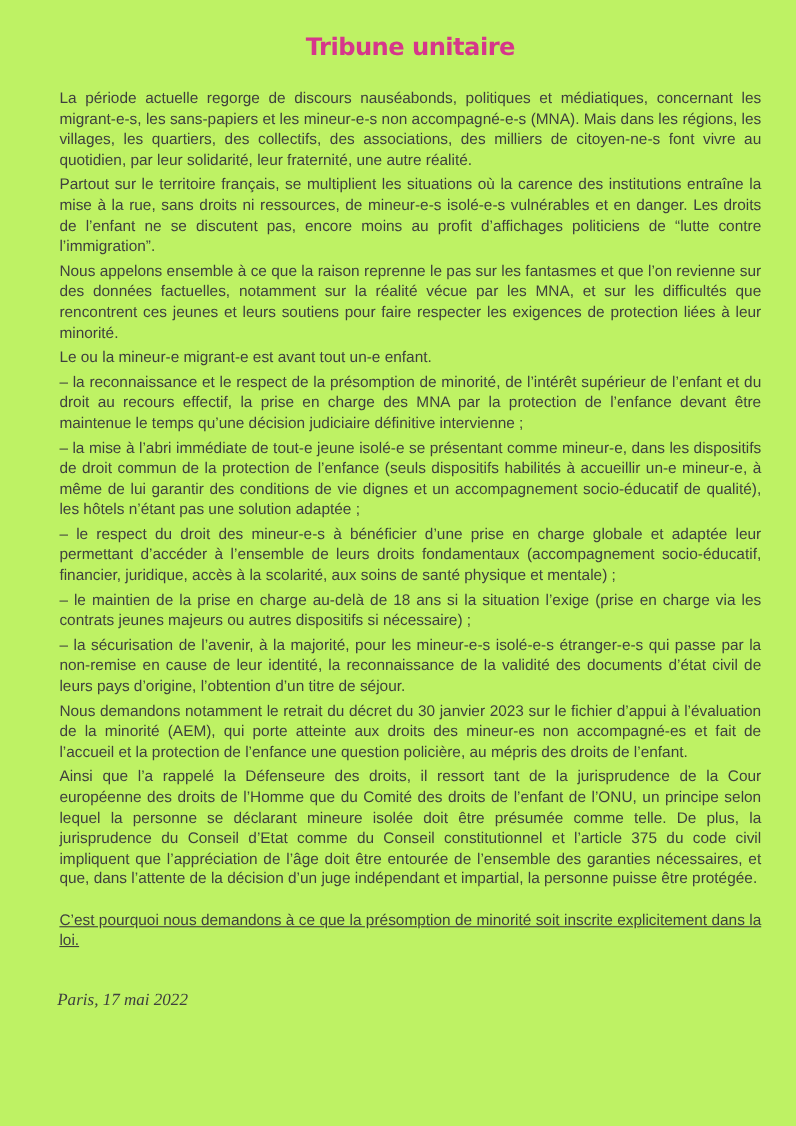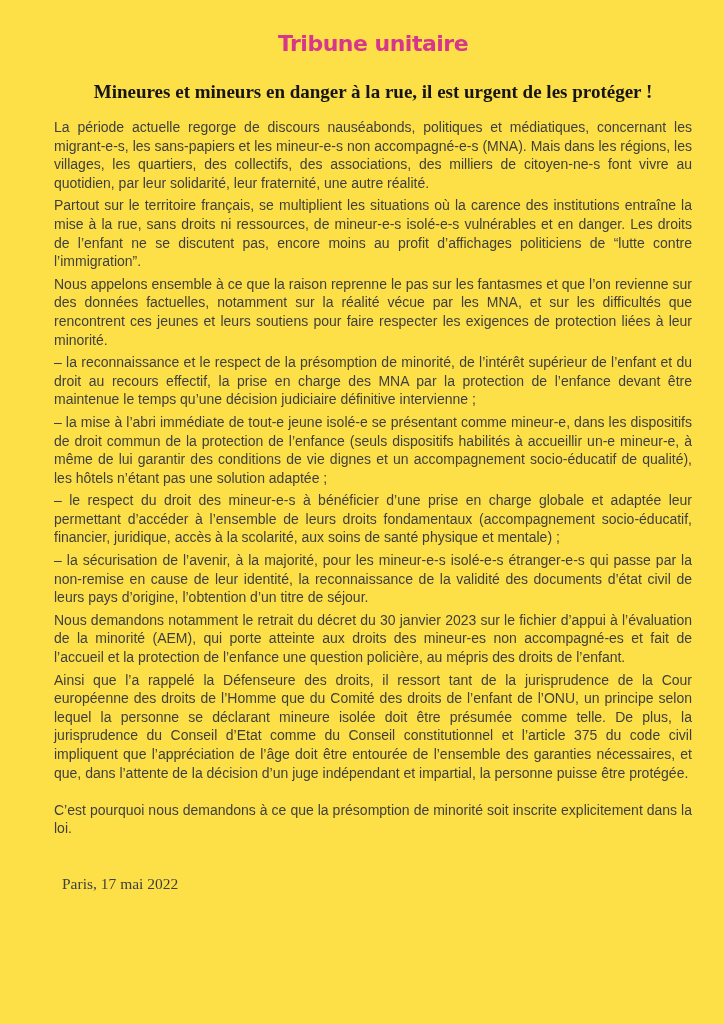--- a/index.html
+++ b/index.html
@@ -5,21 +5,21 @@
   html, body {
     margin: 0;
     padding: 0;
     background: #ffffff;
   }
   .page {
     position: relative;
     width: 724px;
     height: 1024px;
     margin: 0 auto;
-    background: #fde047;
+    background: #bef264;
     box-sizing: border-box;
     padding: 30px 28px 0 50px;
     overflow: hidden;
     font-family: "Liberation Sans", sans-serif;
   }
   .title {
     margin: 0 0 22px 0;
     text-align: center;
     font-family: "DejaVu Sans", sans-serif;
     font-weight: bold;
@@ -41,43 +41,46 @@
     font-size: 14px;
     line-height: 18.6px;
   }
   .para {
     margin: 4px;
     text-align: justify;
     text-justify: inter-word;
   }
   .para.closing {
     margin-top: 18.6px;
+    text-decoration: underline;
   }
   .dateline {
-    margin: 37px 0 0 12px;
+    margin: 37px 0 0 2px;
     font-family: "Liberation Serif", serif;
+    font-style: italic;
     font-size: 15.5px;
     color: #3f3f3f;
   }
 </style>
 </head>
 <body>
 
 <div class="page">
   <h1 class="title" style="color: rgb(214, 55, 139);">Tribune unitaire</h1>
 
-  <h2 class="heading">Mineures et mineurs en danger à la rue, il est urgent de les protéger !</h2>
 
   <div class="body-text" style="color: rgb(63, 63, 63);">
       <p class="para">La période actuelle regorge de discours nauséabonds, politiques et médiatiques, concernant les migrant-e-s, les sans-papiers et les mineur-e-s non accompagné-e-s (MNA). Mais dans les régions, les villages, les quartiers, des collectifs, des associations, des milliers de citoyen-ne-s font vivre au quotidien, par leur solidarité, leur fraternité, une autre réalité.</p>
       <p class="para">Partout sur le territoire français, se multiplient les situations où la carence des institutions entraîne la mise à la rue, sans droits ni ressources, de mineur-e-s isolé-e-s vulnérables et en danger. Les droits de l’enfant ne se discutent pas, encore moins au profit d’affichages politiciens de “lutte contre l’immigration”.</p>
       <p class="para">Nous appelons ensemble à ce que la raison reprenne le pas sur les fantasmes et que l’on revienne sur des données factuelles, notamment sur la réalité vécue par les MNA, et sur les difficultés que rencontrent ces jeunes et leurs soutiens pour faire respecter les exigences de protection liées à leur minorité.</p>
+      <p class="para">Le ou la mineur-e migrant-e est avant tout un-e enfant.</p>
       <p class="para">– la reconnaissance et le respect de la présomption de minorité, de l’intérêt supérieur de l’enfant et du droit au recours effectif, la prise en charge des MNA par la protection de l’enfance devant être maintenue le temps qu’une décision judiciaire définitive intervienne ;</p>
       <p class="para">– la mise à l’abri immédiate de tout-e jeune isolé-e se présentant comme mineur-e, dans les dispositifs de droit commun de la protection de l’enfance (seuls dispositifs habilités à accueillir un-e mineur-e, à même de lui garantir des conditions de vie dignes et un accompagnement socio-éducatif de qualité), les hôtels n’étant pas une solution adaptée ;</p>
       <p class="para">– le respect du droit des mineur-e-s à bénéficier d’une prise en charge globale et adaptée leur permettant d’accéder à l’ensemble de leurs droits fondamentaux (accompagnement socio-éducatif, financier, juridique, accès à la scolarité, aux soins de santé physique et mentale) ;</p>
+      <p class="para">– le maintien de la prise en charge au-delà de 18 ans si la situation l’exige (prise en charge via les contrats jeunes majeurs ou autres dispositifs si nécessaire) ;</p>
       <p class="para">– la sécurisation de l’avenir, à la majorité, pour les mineur-e-s isolé-e-s étranger-e-s qui passe par la non-remise en cause de leur identité, la reconnaissance de la validité des documents d’état civil de leurs pays d’origine, l’obtention d’un titre de séjour.</p>
       <p class="para">Nous demandons notamment le retrait du décret du 30 janvier 2023 sur le fichier d’appui à l’évaluation de la minorité (AEM), qui porte atteinte aux droits des mineur-es non accompagné-es et fait de l’accueil et la protection de l’enfance une question policière, au mépris des droits de l’enfant.</p>
       <p class="para">Ainsi que l’a rappelé la Défenseure des droits, il ressort tant de la jurisprudence de la Cour européenne des droits de l’Homme que du Comité des droits de l’enfant de l’ONU, un principe selon lequel la personne se déclarant mineure isolée doit être présumée comme telle. De plus, la jurisprudence du Conseil d’Etat comme du Conseil constitutionnel et l’article 375 du code civil impliquent que l’appréciation de l’âge doit être entourée de l’ensemble des garanties nécessaires, et que, dans l’attente de la décision d’un juge indépendant et impartial, la personne puisse être protégée.</p>
       <p class="para closing">C’est pourquoi nous demandons à ce que la présomption de minorité soit inscrite explicitement dans la loi.</p>
     </div>
 
   <p class="dateline">Paris, 17 mai 2022</p>
 </div>
 
 </body></html>

